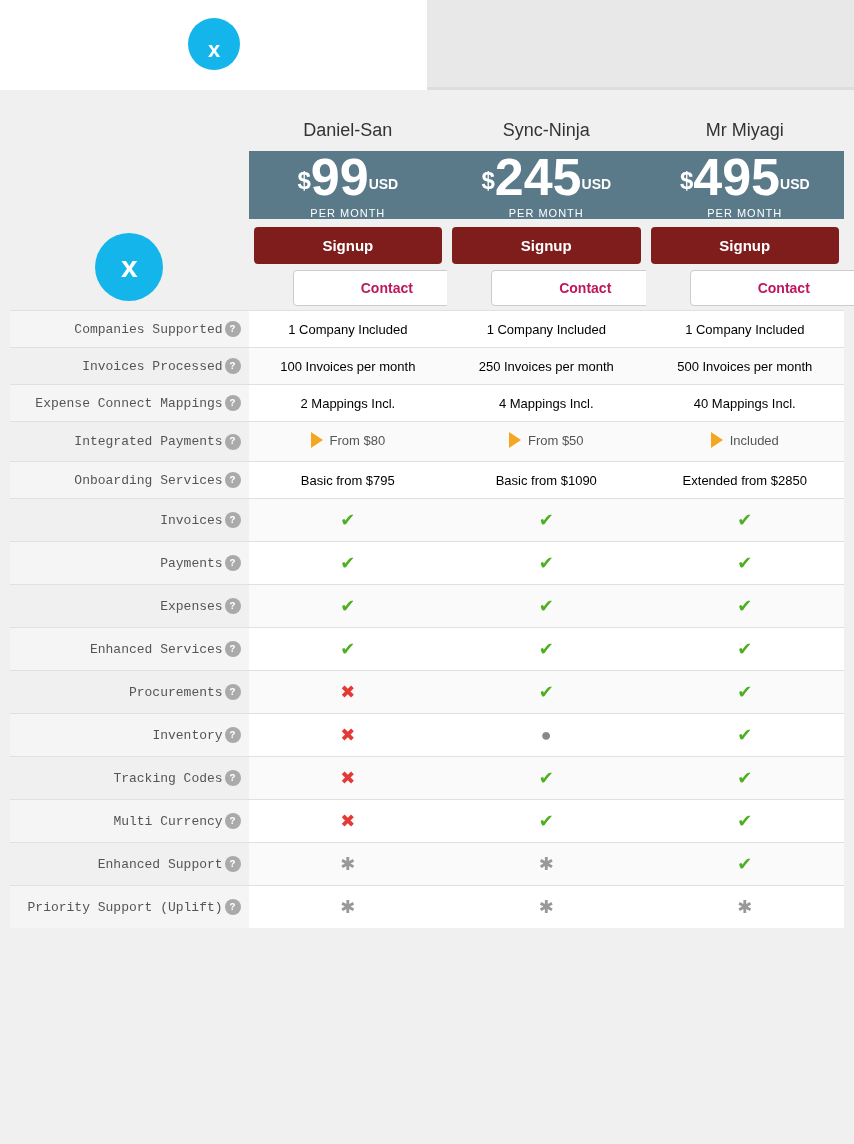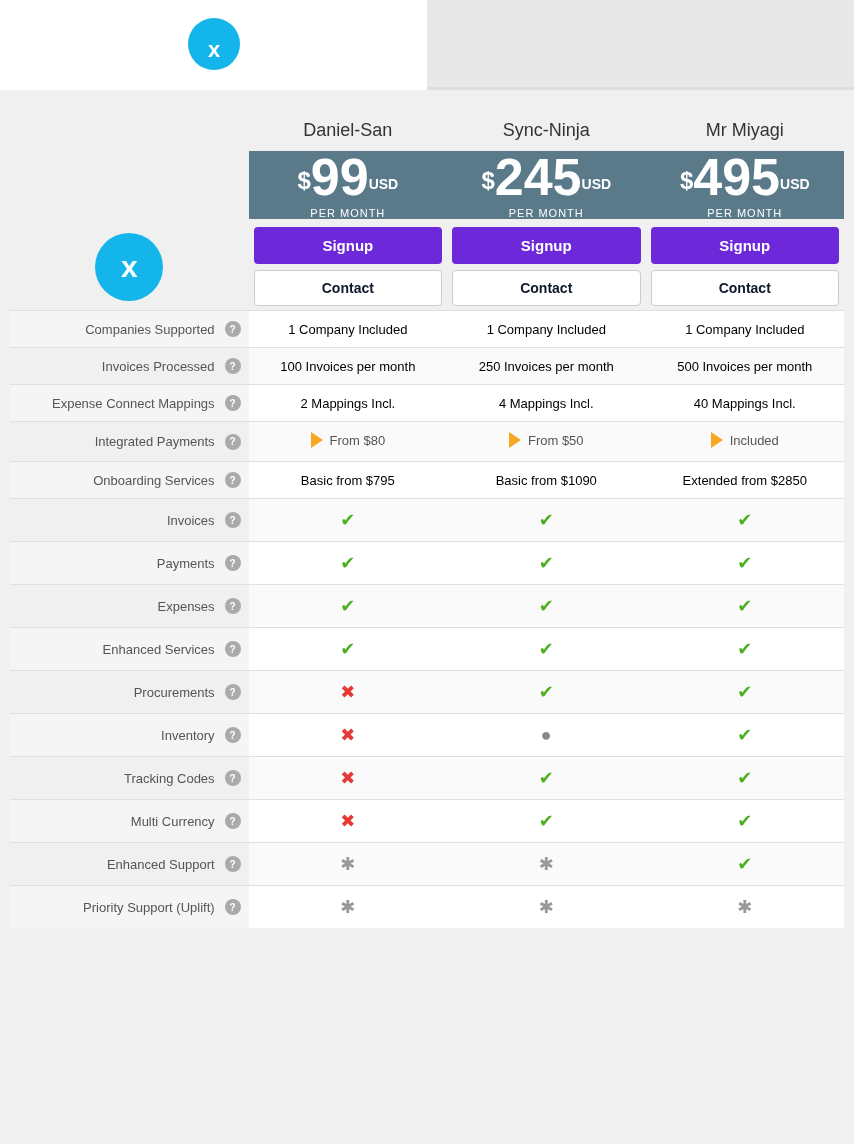--- a/index.html
+++ b/index.html
@@ -107,41 +107,42 @@
       text-align: center;
       padding: 8px 5px 4px 5px;
     }
     .action-row td:first-child {
       background: #f0f0f0;
     }
 
     .btn-signup {
       display: block;
       width: 100%;
-      background: #6d28d9;
+      background: #7f1d1d;
       color: white;
       font-size: 15px;
       font-weight: bold;
       border: none;
       border-radius: 4px;
       padding: 10px 0;
       cursor: pointer;
       margin-bottom: 6px;
     }
     .btn-contact {
       display: block;
       width: 100%;
       background: white;
-      color: #0f172a;
+      color: #be185d;
       font-size: 14px;
       font-weight: bold;
       border: 1px solid #ccc;
       border-radius: 4px;
       padding: 9px 16px;
       cursor: pointer;
+      margin-left: 39px;
     }
 
     
     .feature-row td, .feature-row th {
       border-top: 1px solid #e0e0e0;
       padding: 10px 8px;
       font-size: 13px;
       text-align: center;
       background: white;
       vertical-align: middle;
@@ -150,21 +151,22 @@
       text-align: right;
       background: #f5f5f5;
       color: #555;
       font-weight: normal;
       padding-right: 8px;
     }
     .feature-label-cell {
       display: flex;
       align-items: center;
       justify-content: flex-end;
-      gap: 10px;
+      gap: 2px;
+      font-family: Liberation Mono, monospace;
     }
     .question-icon {
       display: inline-flex;
       align-items: center;
       justify-content: center;
       width: 16px;
       height: 16px;
       border-radius: 50%;
       background: #aaa;
       color: white;

